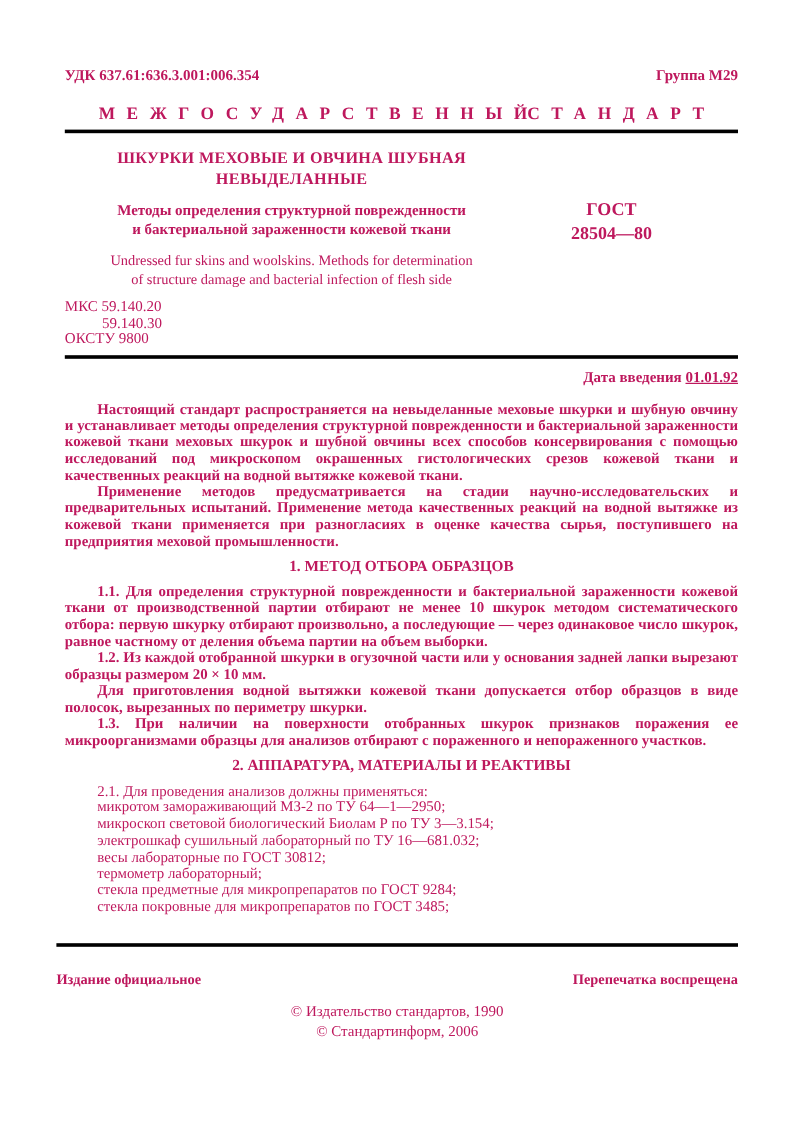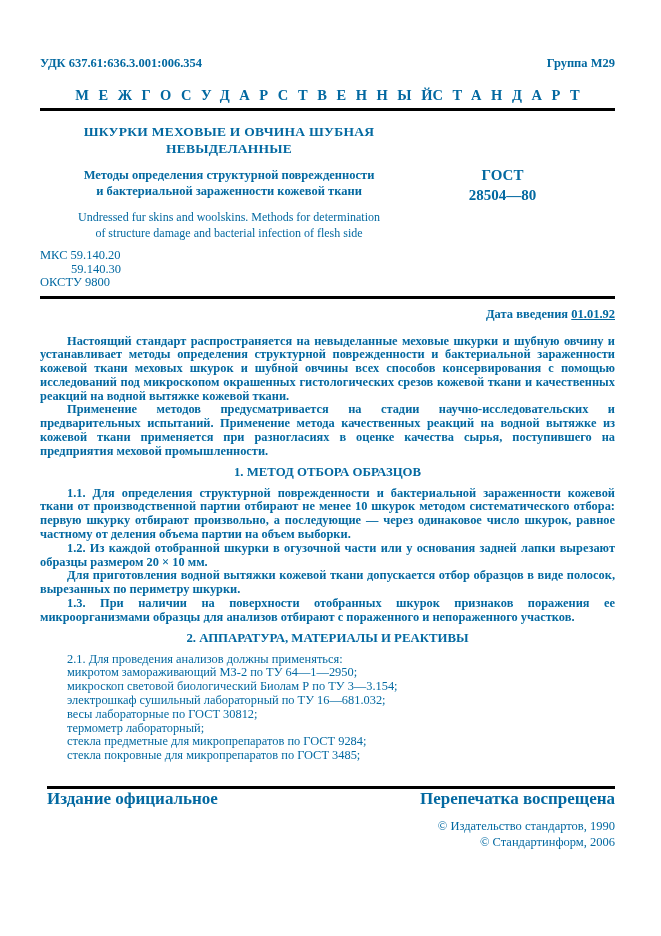--- a/index.html
+++ b/index.html
@@ -1,23 +1,23 @@
 <!DOCTYPE html>
 <html><head>
 <meta charset="utf-8">
 <style>
   html, body { margin: 0; padding: 0; background: #ffffff; }
   .page {
     position: relative;
     width: 661px;
     height: 936px;
     box-sizing: border-box;
-    padding: 56px 46px 0 40px;
+    padding: 56px 46px 0 54px;
     background: #ffffff;
-    color: #0369a1;
+    color: #be185d;
     font-family: "Liberation Serif", "DejaVu Serif", serif;
     overflow: hidden;
   }
   .udk-row {
     display: flex;
     justify-content: space-between;
     font-weight: bold;
     font-size: 12.5px;
     line-height: 15px;
   }
@@ -76,25 +76,25 @@
     margin: 6px 0 7px 0;
   }
   .item { padding-left: 27px; }
 
   .footer { position: absolute; top: 786px; left: 47px; right: 46px; }
   .footer-rule { height: 3px; background: #000; }
   .footer-row {
     display: flex;
     justify-content: space-between;
     font-weight: bold;
-    font-size: 17px;
+    font-size: 12px;
     line-height: 14px;
-    margin-top: 3px;
+    margin-top: 20px;
   }
-  .copyright { text-align: right; font-size: 12.5px; line-height: 16px; margin-top: 12px; }
+  .copyright { text-align: center; font-size: 12.5px; line-height: 16px; margin-top: 12px; }
 </style>
 </head>
 <body>
 
 <div class="page">
 
   <div class="udk-row">
     <span>УДК 637.61:636.3.001:006.354</span>
     <span>Группа М29</span>
   </div>

